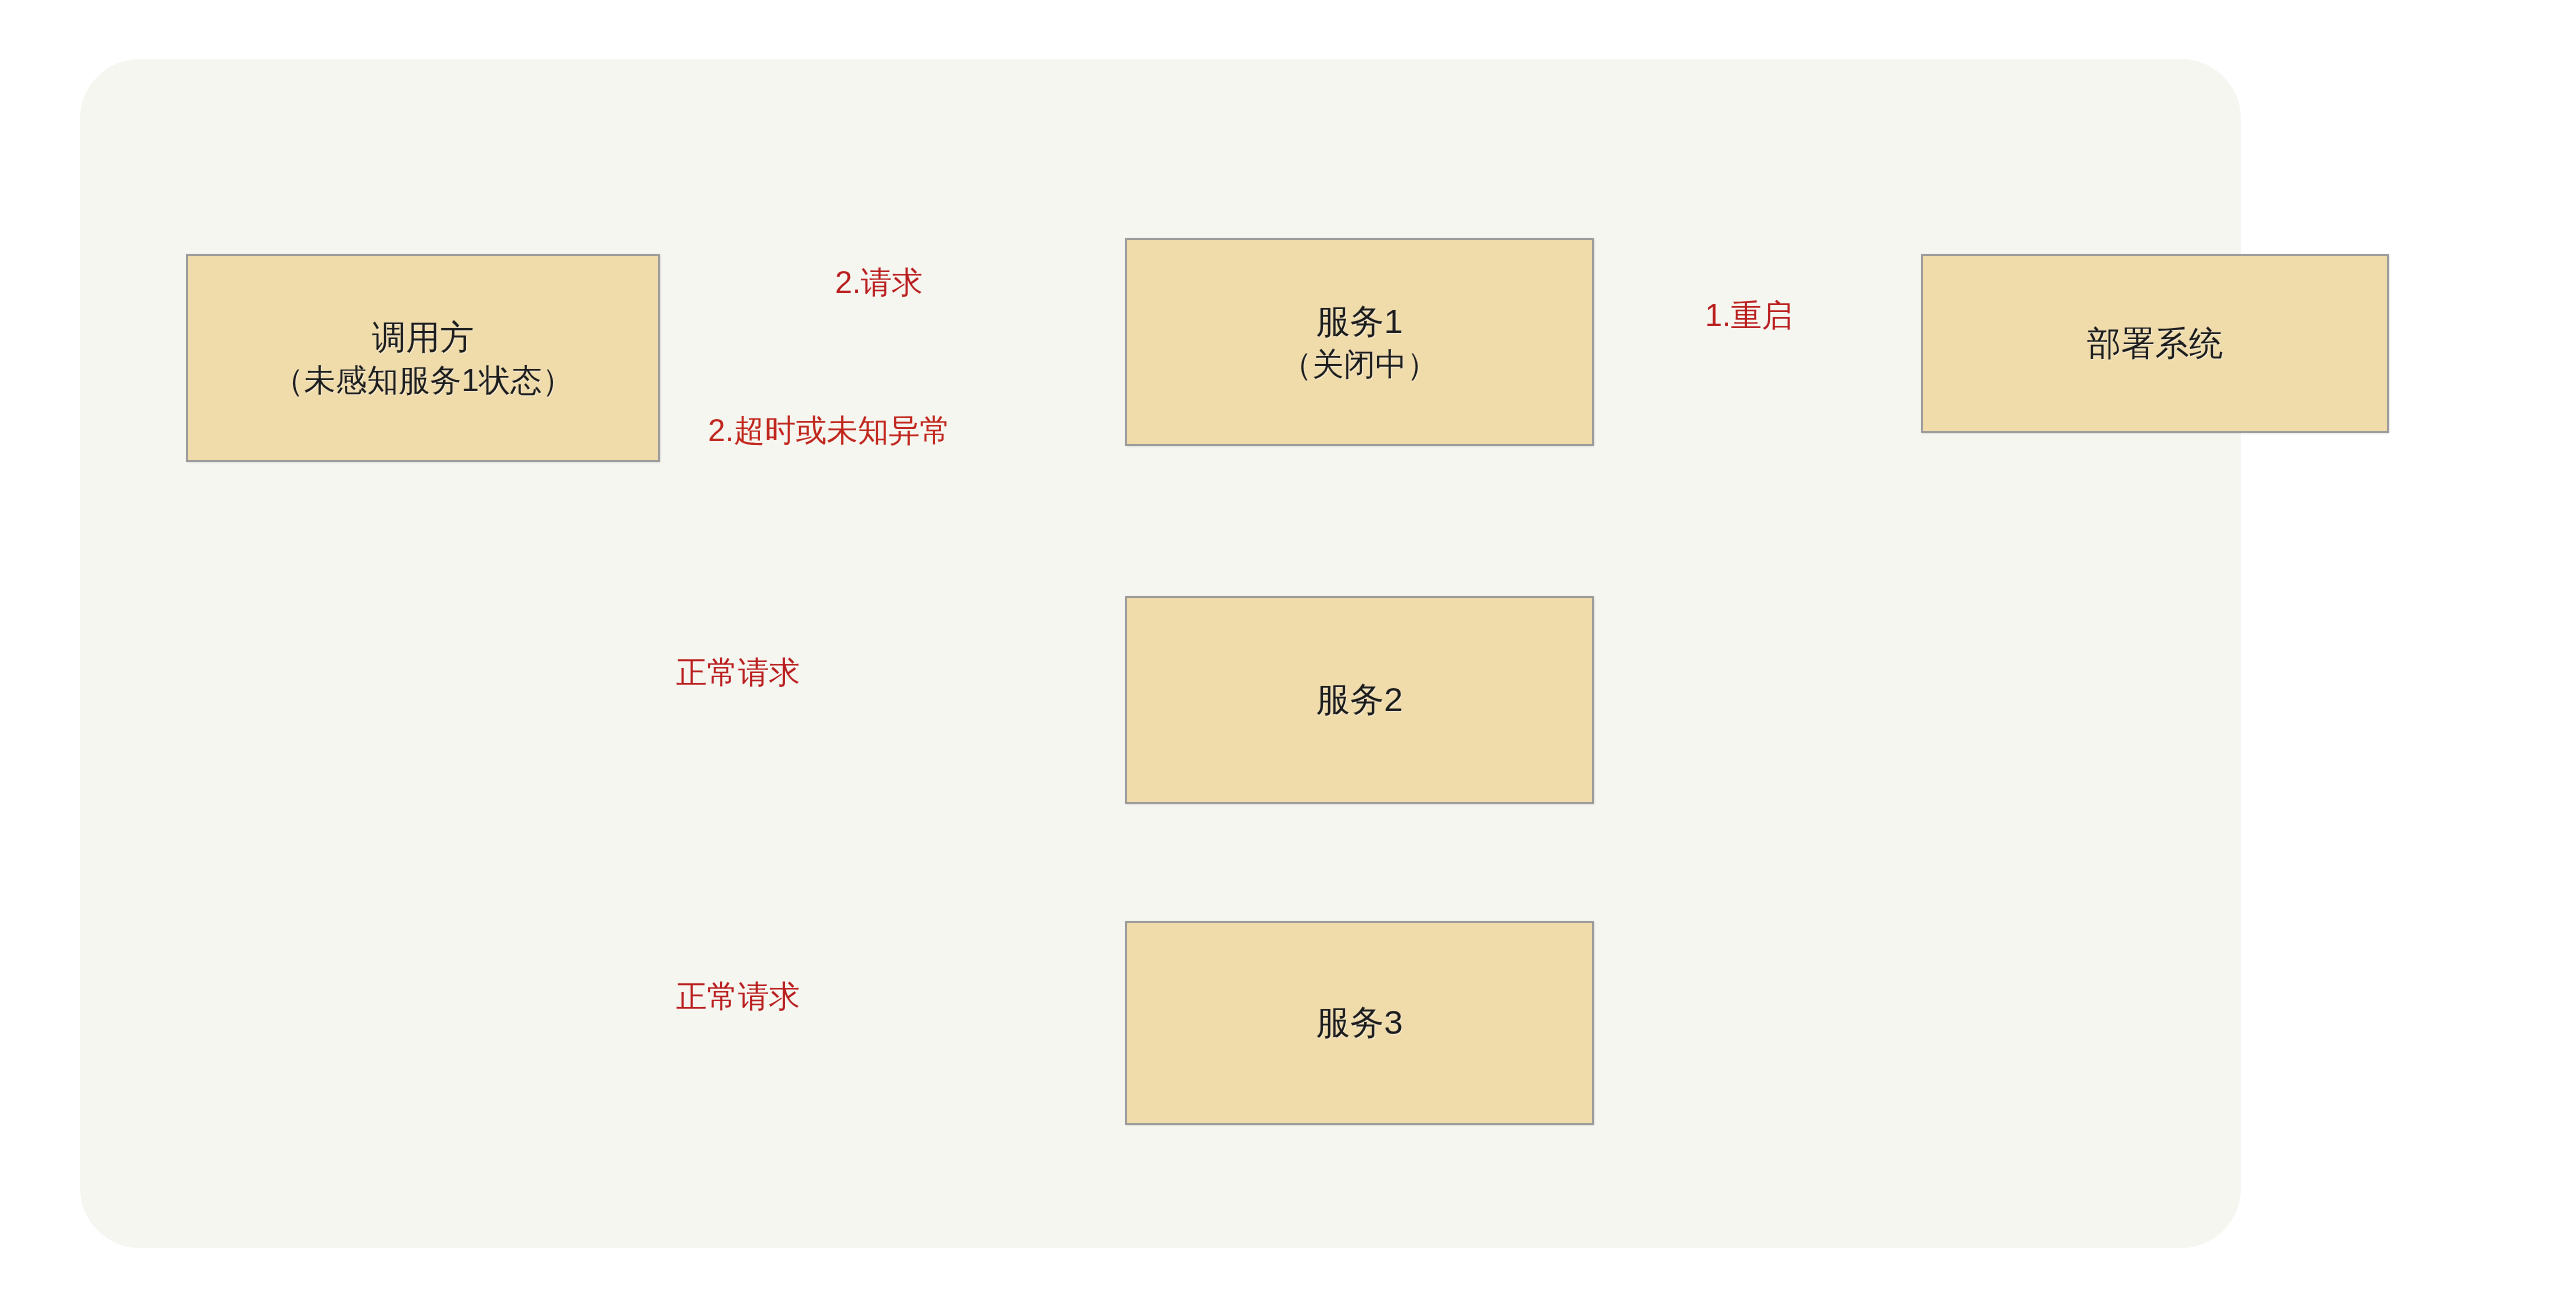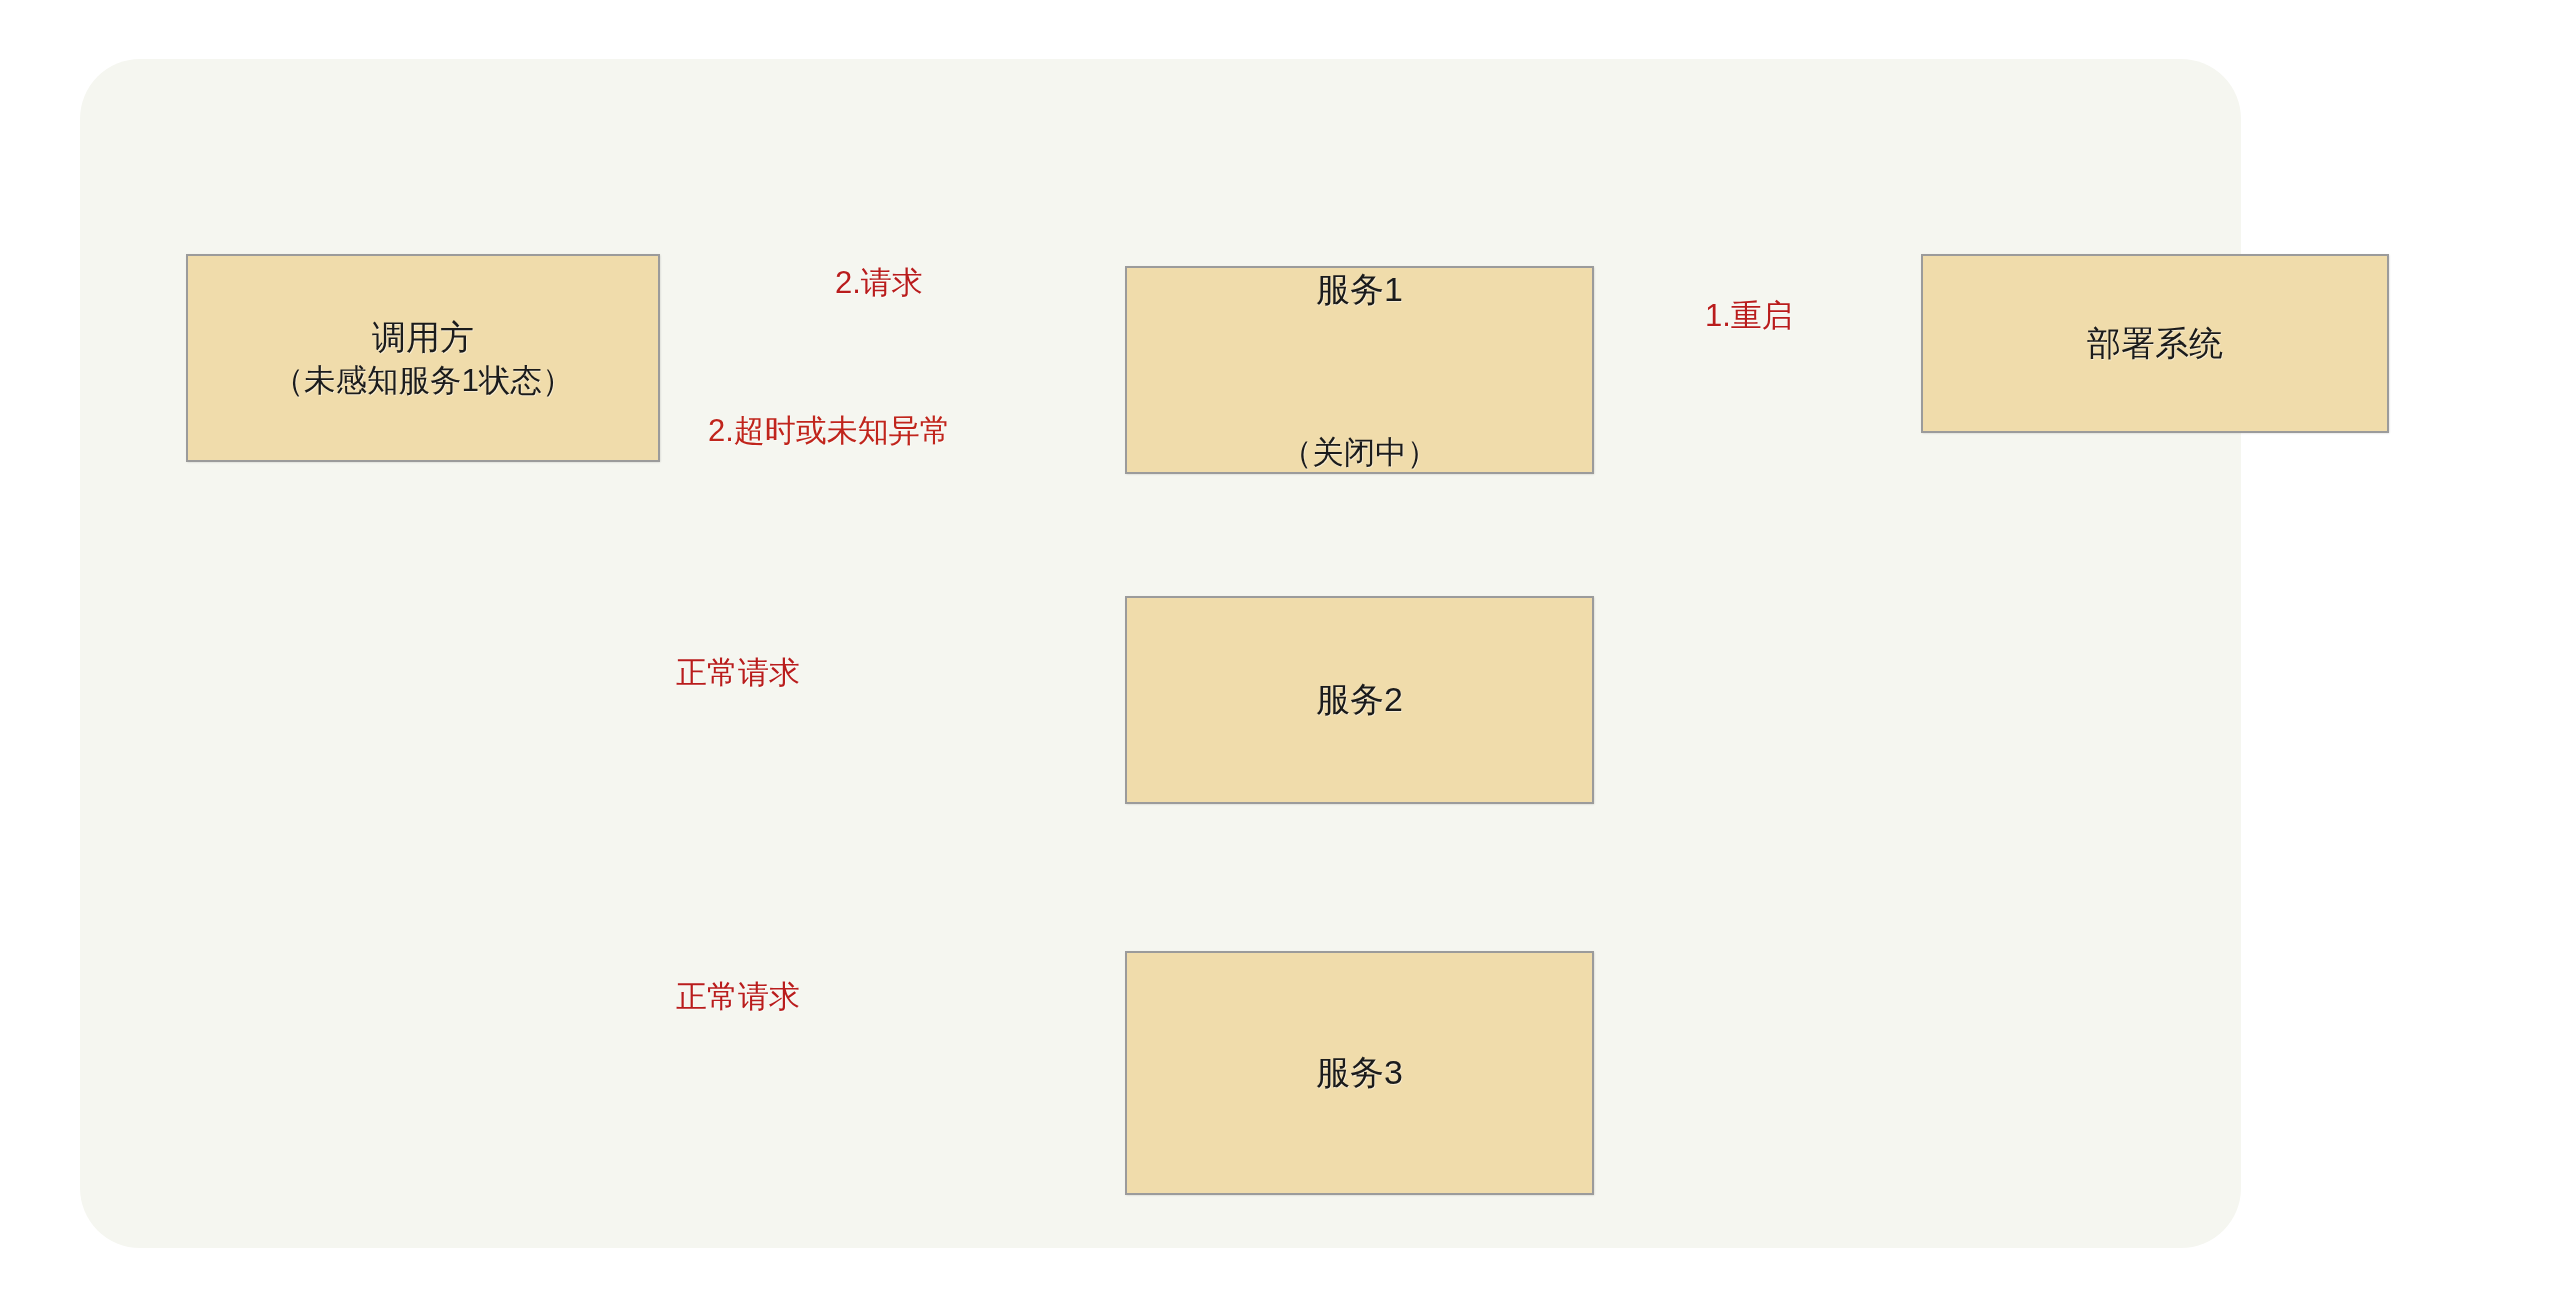--- a/index.html
+++ b/index.html
@@ -60,24 +60,24 @@
     line-height: 1.28;
     white-space: nowrap;
   }
   .node .line2 {
     font-size: 31.5px;
     line-height: 1.28;
     white-space: nowrap;
   }
 
   #node-caller  { left: 186px;  top: 254px;  width: 474px; height: 208px; }
-  #node-svc1    { left: 1125px; top: 266px;  width: 469px; height: 208px; justify-content: space-between; }
+  #node-svc1    { left: 1125px; top: 238px;  width: 469px; height: 208px; }
   #node-deploy  { left: 1921px; top: 254px;  width: 468px; height: 179px; }
   #node-svc2    { left: 1125px; top: 596px;  width: 469px; height: 208px; }
-  #node-svc3    { left: 1125px; top: 951px; width: 469px; height: 244px; }
+  #node-svc3    { left: 1125px; top: 921px; width: 469px; height: 204px; }
 
   
   .edge-label {
     position: absolute;
     font-size: 31px;
     color: #b91c1c;
     white-space: nowrap;
     text-shadow: 0.7px 0.7px 0.7px rgba(255,255,255,0.6);
   }
   .edge-label.danger { color: #c0251c; }

